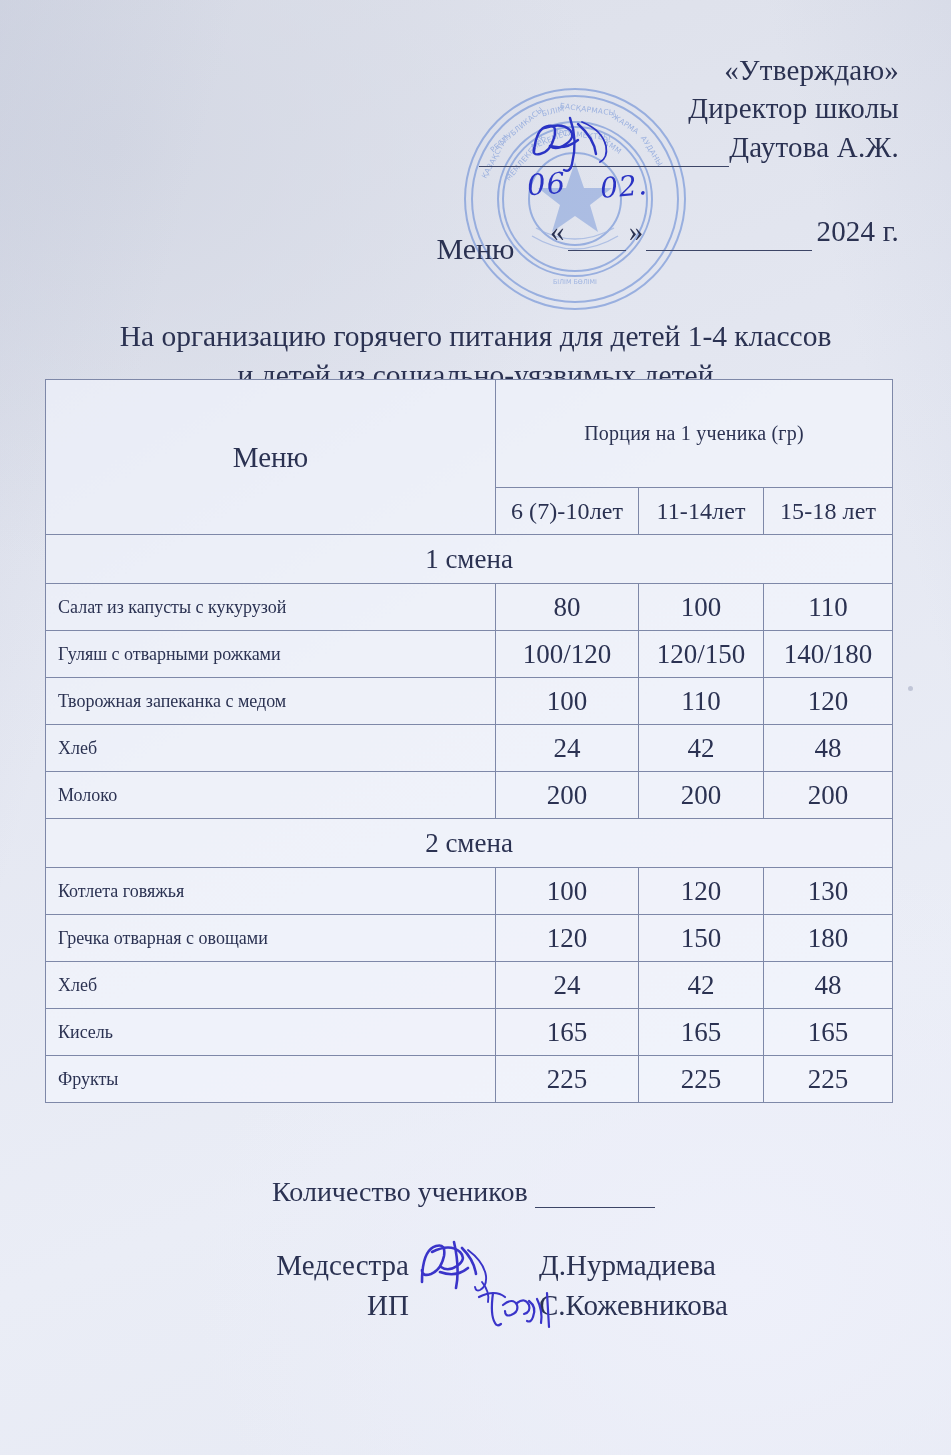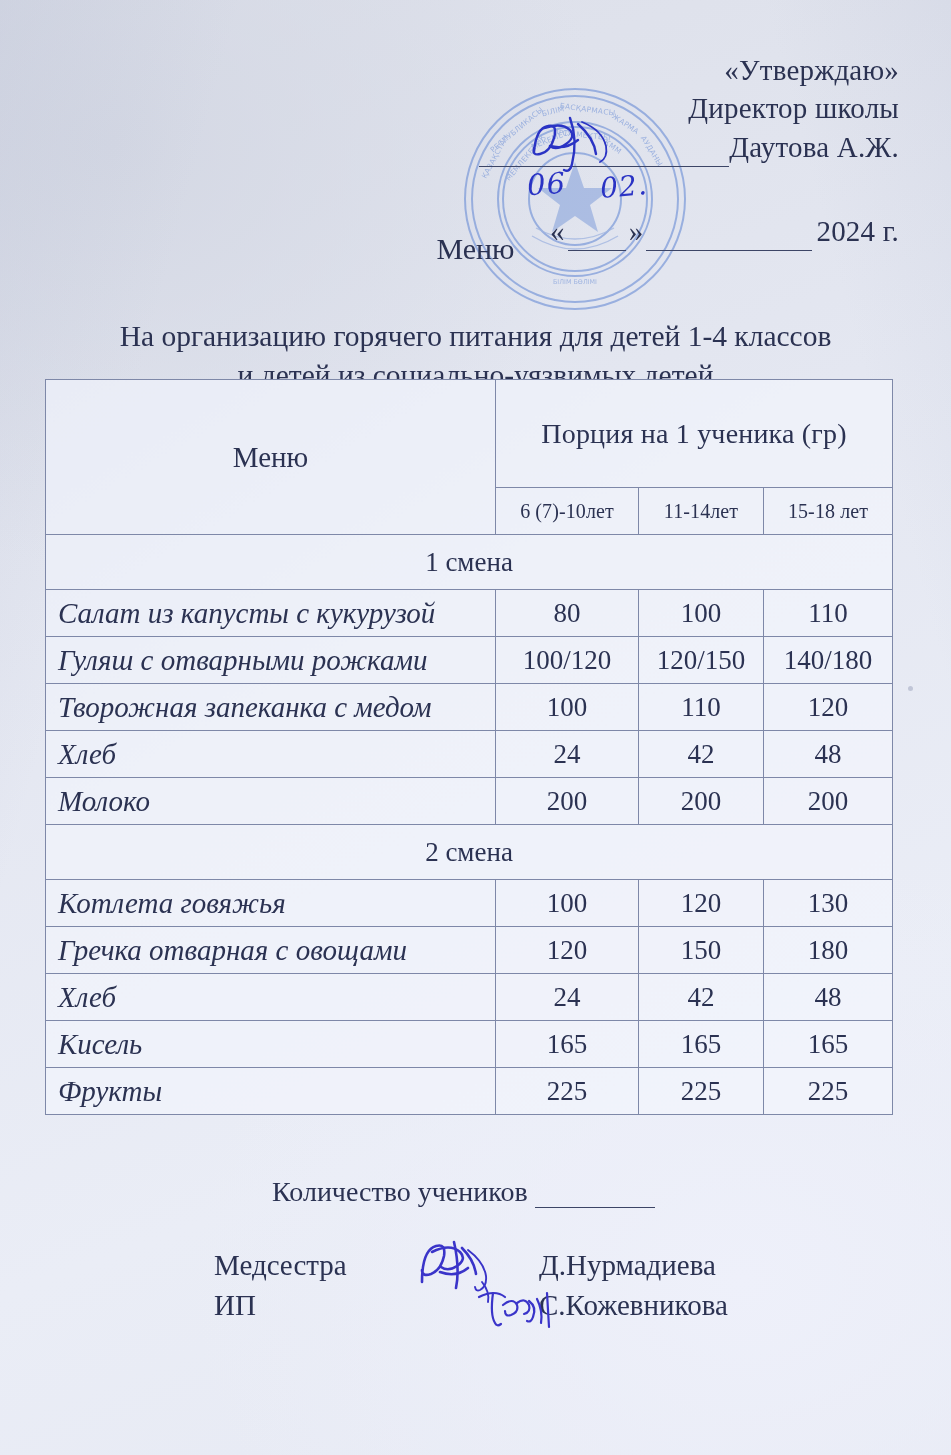--- a/index.html
+++ b/index.html
@@ -161,45 +161,44 @@
   .th-menu {
     height: 155px;
     text-align: center;
     vertical-align: middle;
     font-size: 29px;
   }
   .th-portion {
     height: 108px;
     text-align: center;
     vertical-align: middle;
-    font-size: 28px;
+    font-size: 20px;
     letter-spacing: 0.2px;
   }
   .th-age {
     height: 47px;
     text-align: center;
     vertical-align: middle;
-    font-size: 20px;
+    font-size: 24px;
     letter-spacing: 0.1px;
   }
 
   .shift-row td {
-    height: 55px;
+    height: 49px;
     text-align: center;
     vertical-align: middle;
     font-size: 27px;
   }
 
   .dish-cell {
     height: 47px;
     padding-left: 12px;
-    font-size: 29px;
+    font-size: 18px;
     vertical-align: middle;
     white-space: nowrap;
-    font-style: italic;
   }
   .val-cell {
     height: 47px;
     text-align: center;
     vertical-align: middle;
     font-size: 27px;
   }
 
   
   .count-line {
@@ -225,21 +224,21 @@
     left: 214px;
     width: 560px;
     font-size: 29px;
     z-index: 5;
   }
   .sign-row {
     display: flex;
     align-items: center;
     height: 40px;
   }
-  .sign-role { width: 195px; white-space: nowrap; }
+  .sign-role { width: 195px; white-space: nowrap; text-align: right; }
   .sign-gap  { width: 130px; }
   .sign-person { white-space: nowrap; }
 
   .nurse-sign {
     position: absolute;
     top: 1228px;
     left: 410px;
     width: 120px;
     height: 78px;
     z-index: 6;

